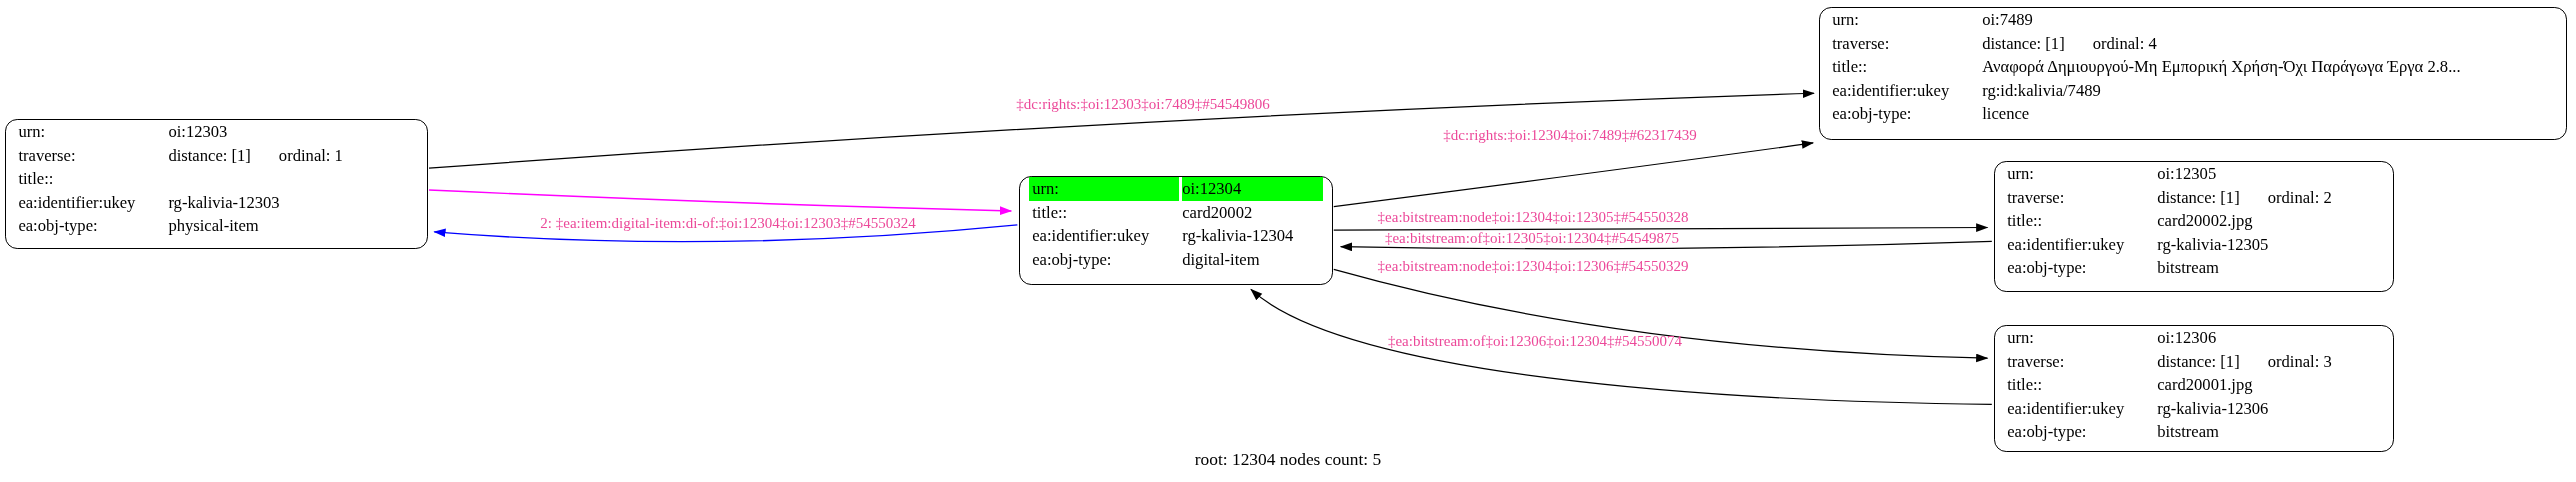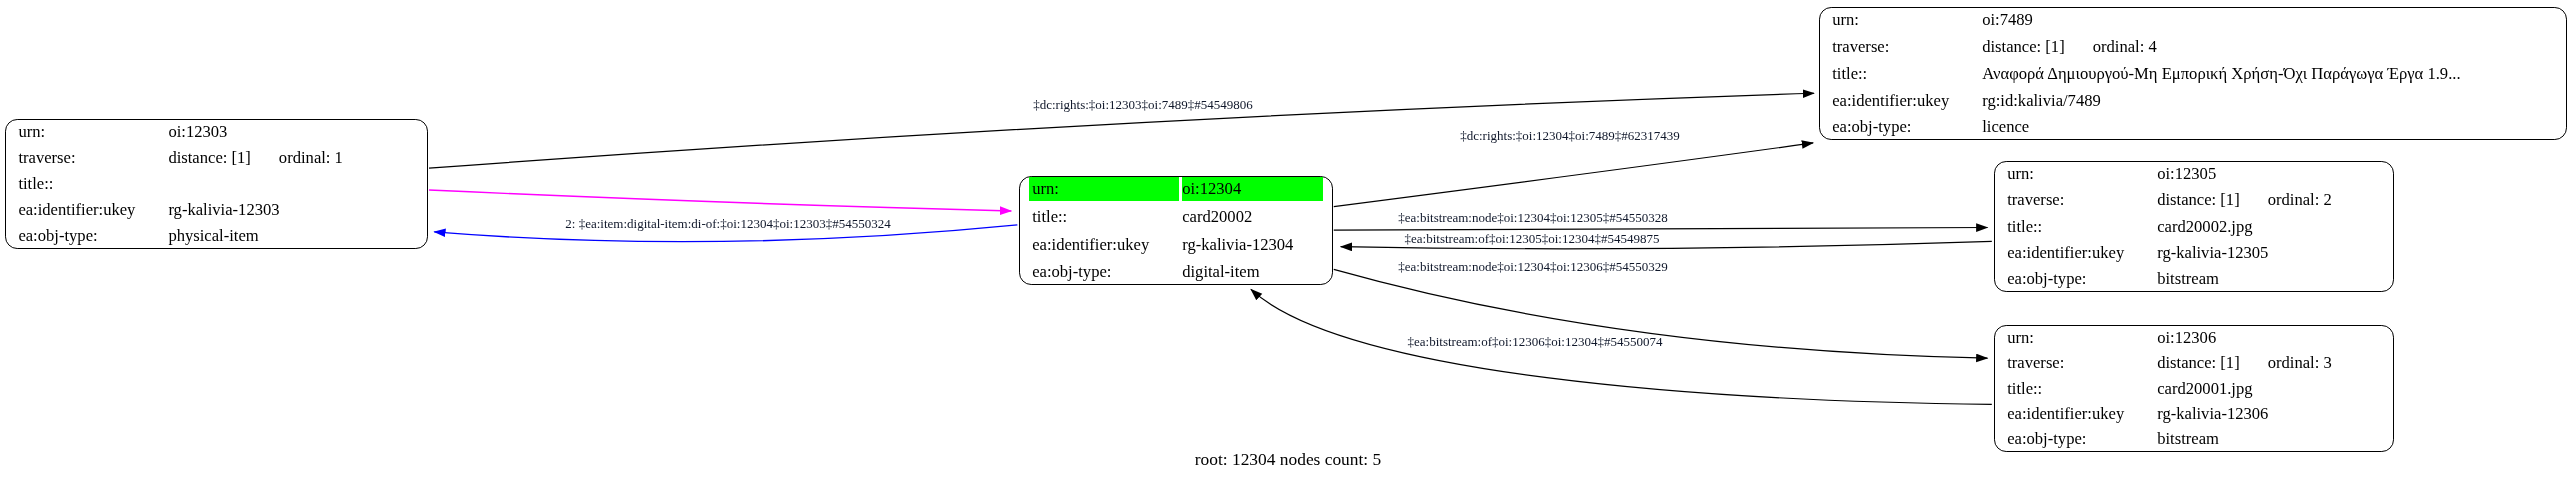--- a/index.html
+++ b/index.html
@@ -1,27 +1,27 @@
 <!DOCTYPE html>
 <html style="font-size:14px"><head>
 <meta charset="utf-8">
 <style>
   html,body{margin:0;padding:0;background:#ffffff;}
   .canvas{position:relative;width:2576px;height:482px;background:#ffffff;
           font-family:"Liberation Serif","DejaVu Serif",serif;color:#000;overflow:hidden;}
   svg.edge-layer{position:absolute;left:0;top:0;width:2576px;height:482px;}
   .node{position:absolute;border:1.2px solid #000;border-radius:12.2px;background:#fff;
-        box-sizing:border-box;display:flex;flex-direction:column;justify-content:space-between;}
+        box-sizing:border-box;display:flex;flex-direction:column;justify-content:flex-start;}
   .row{display:grid;grid-template-columns:150px 1fr;column-gap:3.5px;margin:0 8.7px;
        line-height:23.6px;font-size:16.6px;white-space:nowrap;overflow:hidden;}
   .lbl{padding-left:3.5px;}
   .row.hl .lbl,.row.hl .val{background:#00ff00;}
   .ord{margin-left:28px;}
-  .elabel{position:absolute;transform:translateX(-50%);font-size:13px;line-height:17.4px;
-          white-space:nowrap;color:#0f172a;}
+  .elabel{position:absolute;transform:translateX(-50%);font-size:15px;line-height:17.4px;
+          white-space:nowrap;color:#ec4899;}
   .caption{position:absolute;transform:translateX(-50%);font-size:17.4px;white-space:nowrap;color:#000;text-align:right;}
 </style>
 </head>
 <body>
 
 <div class="canvas">
 
   <svg class="edge-layer" viewBox="0 0 2953 553" xmlns="http://www.w3.org/2000/svg">
     <defs>
       <marker id="arrow-black" markerUnits="userSpaceOnUse" markerWidth="15" markerHeight="11" refX="13" refY="5" orient="auto">
@@ -97,21 +97,21 @@
     <div class="row">
       <span class="lbl">urn:</span>
       <span class="val">oi:7489</span>
     </div>
     <div class="row">
       <span class="lbl">traverse:</span>
       <span class="val"><span>distance: [1]</span><span class="ord">ordinal: 4</span></span>
     </div>
     <div class="row">
       <span class="lbl">title::</span>
-      <span class="val">Αναφορά Δημιουργού-Μη Εμπορική Χρήση-Όχι Παράγωγα Έργα 1.9...</span>
+      <span class="val">Αναφορά Δημιουργού-Μη Εμπορική Χρήση-Όχι Παράγωγα Έργα 2.8...</span>
     </div>
     <div class="row">
       <span class="lbl">ea:identifier:ukey</span>
       <span class="val">rg:id:kalivia/7489</span>
     </div>
     <div class="row">
       <span class="lbl">ea:obj-type:</span>
       <span class="val">licence</span>
     </div>
   </div>

